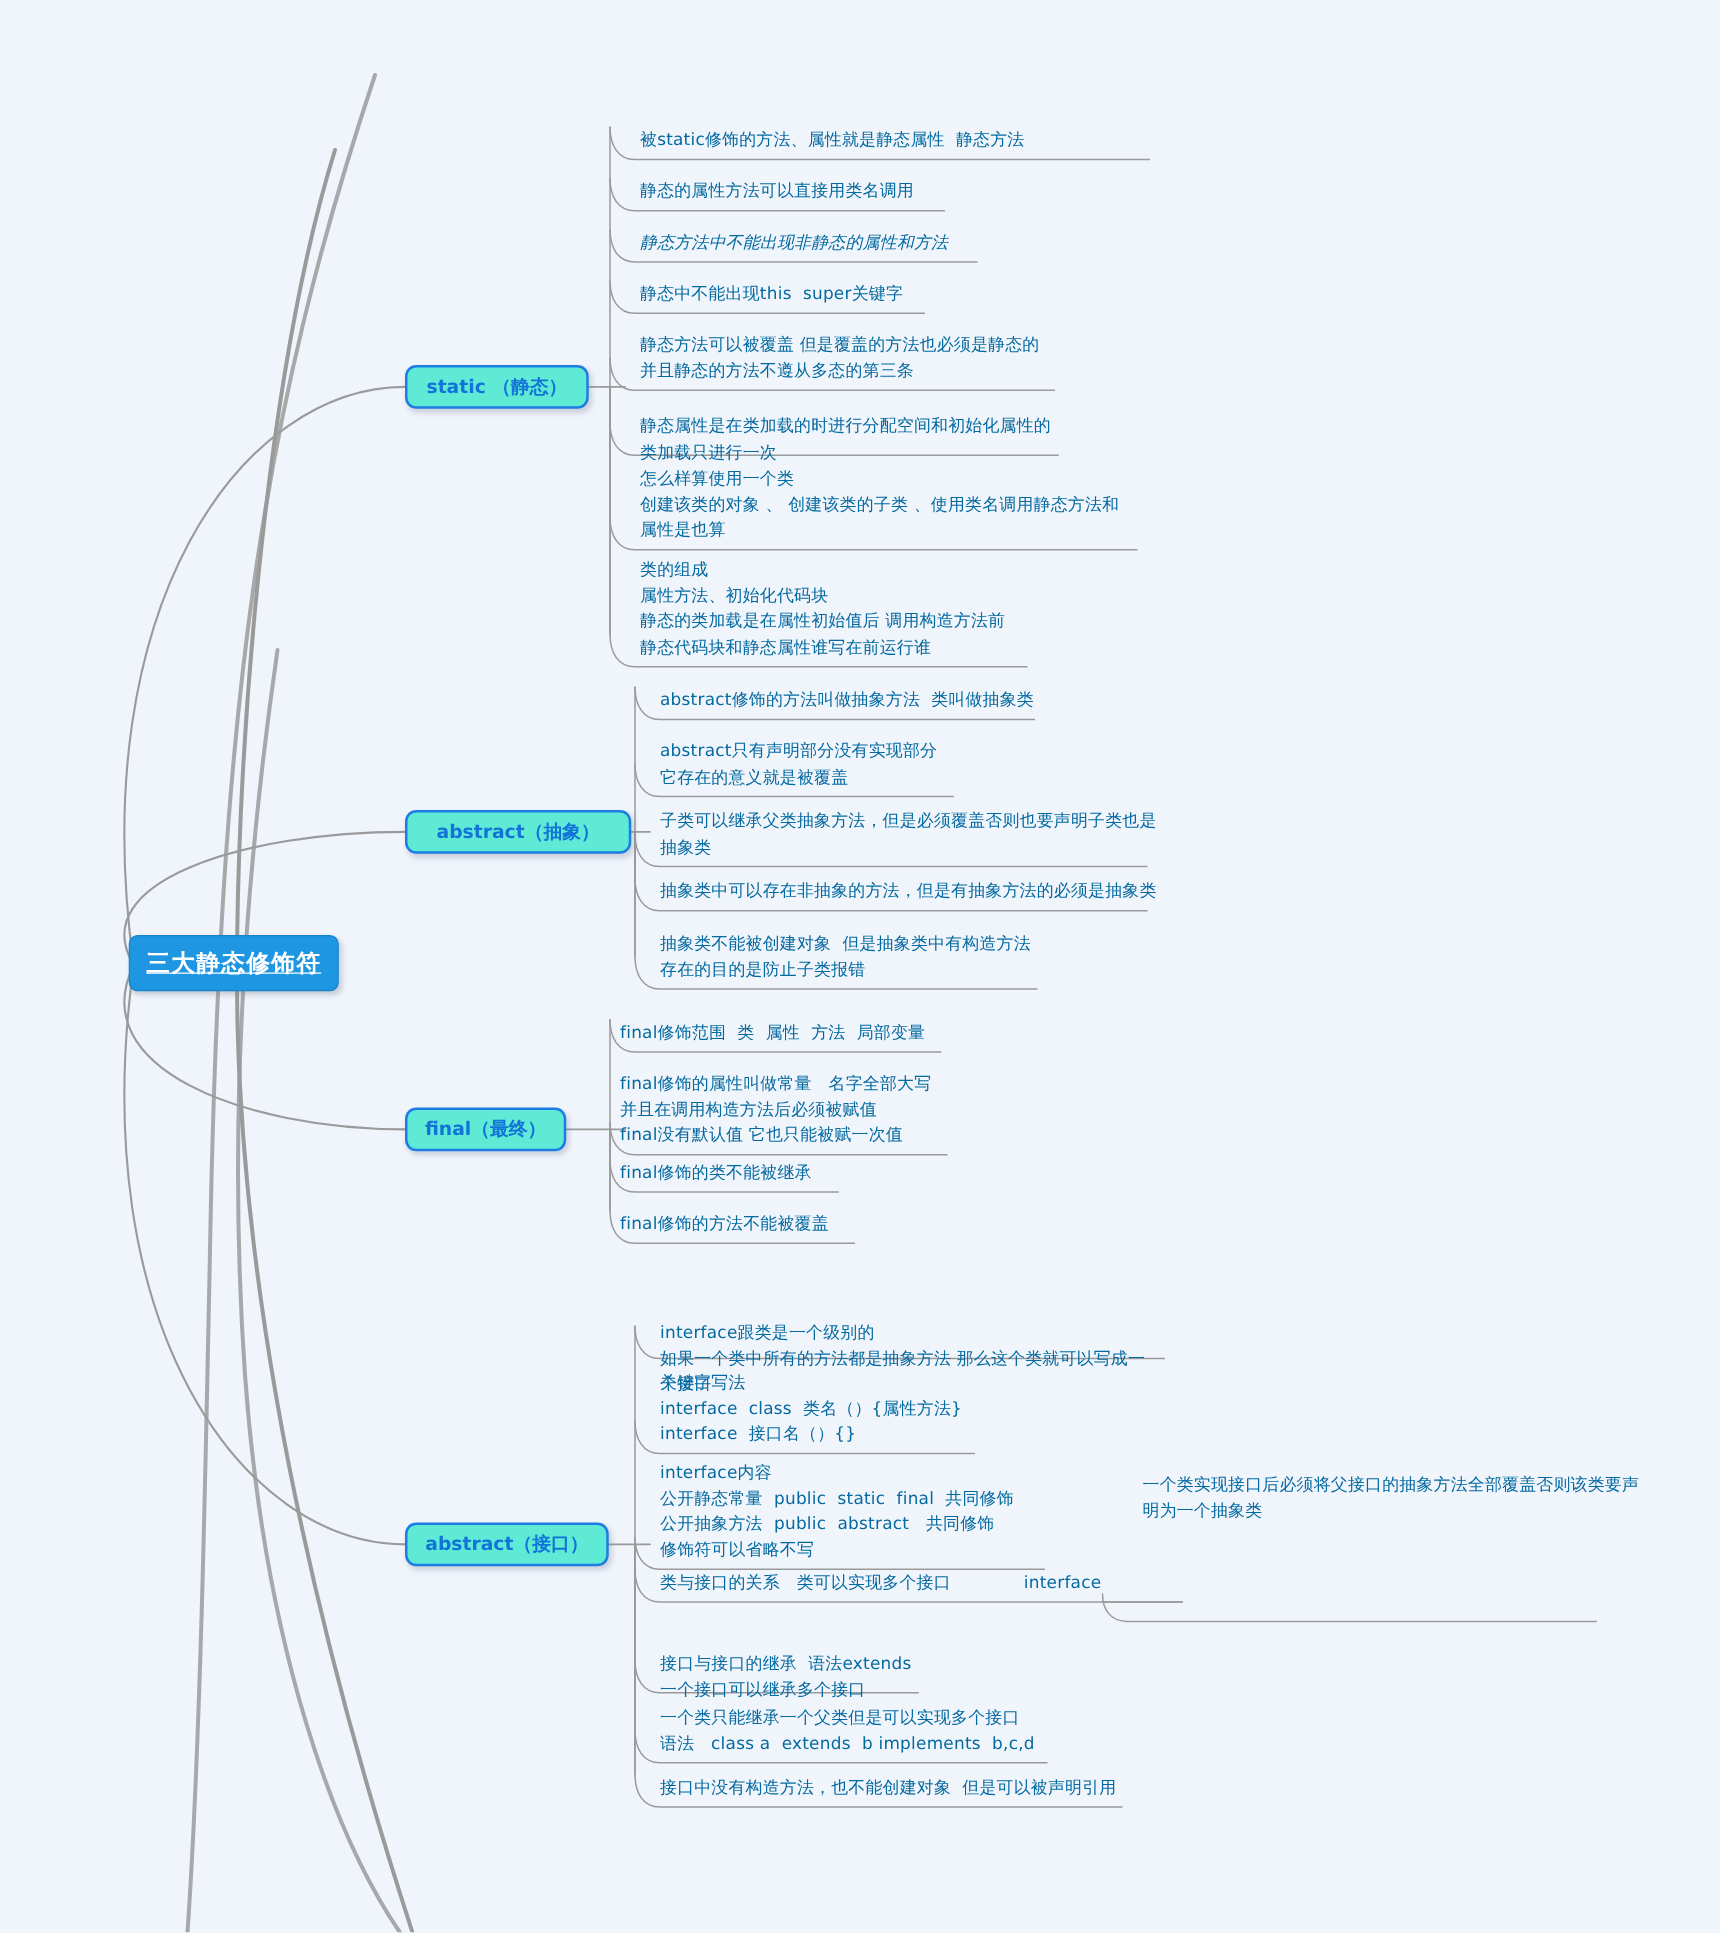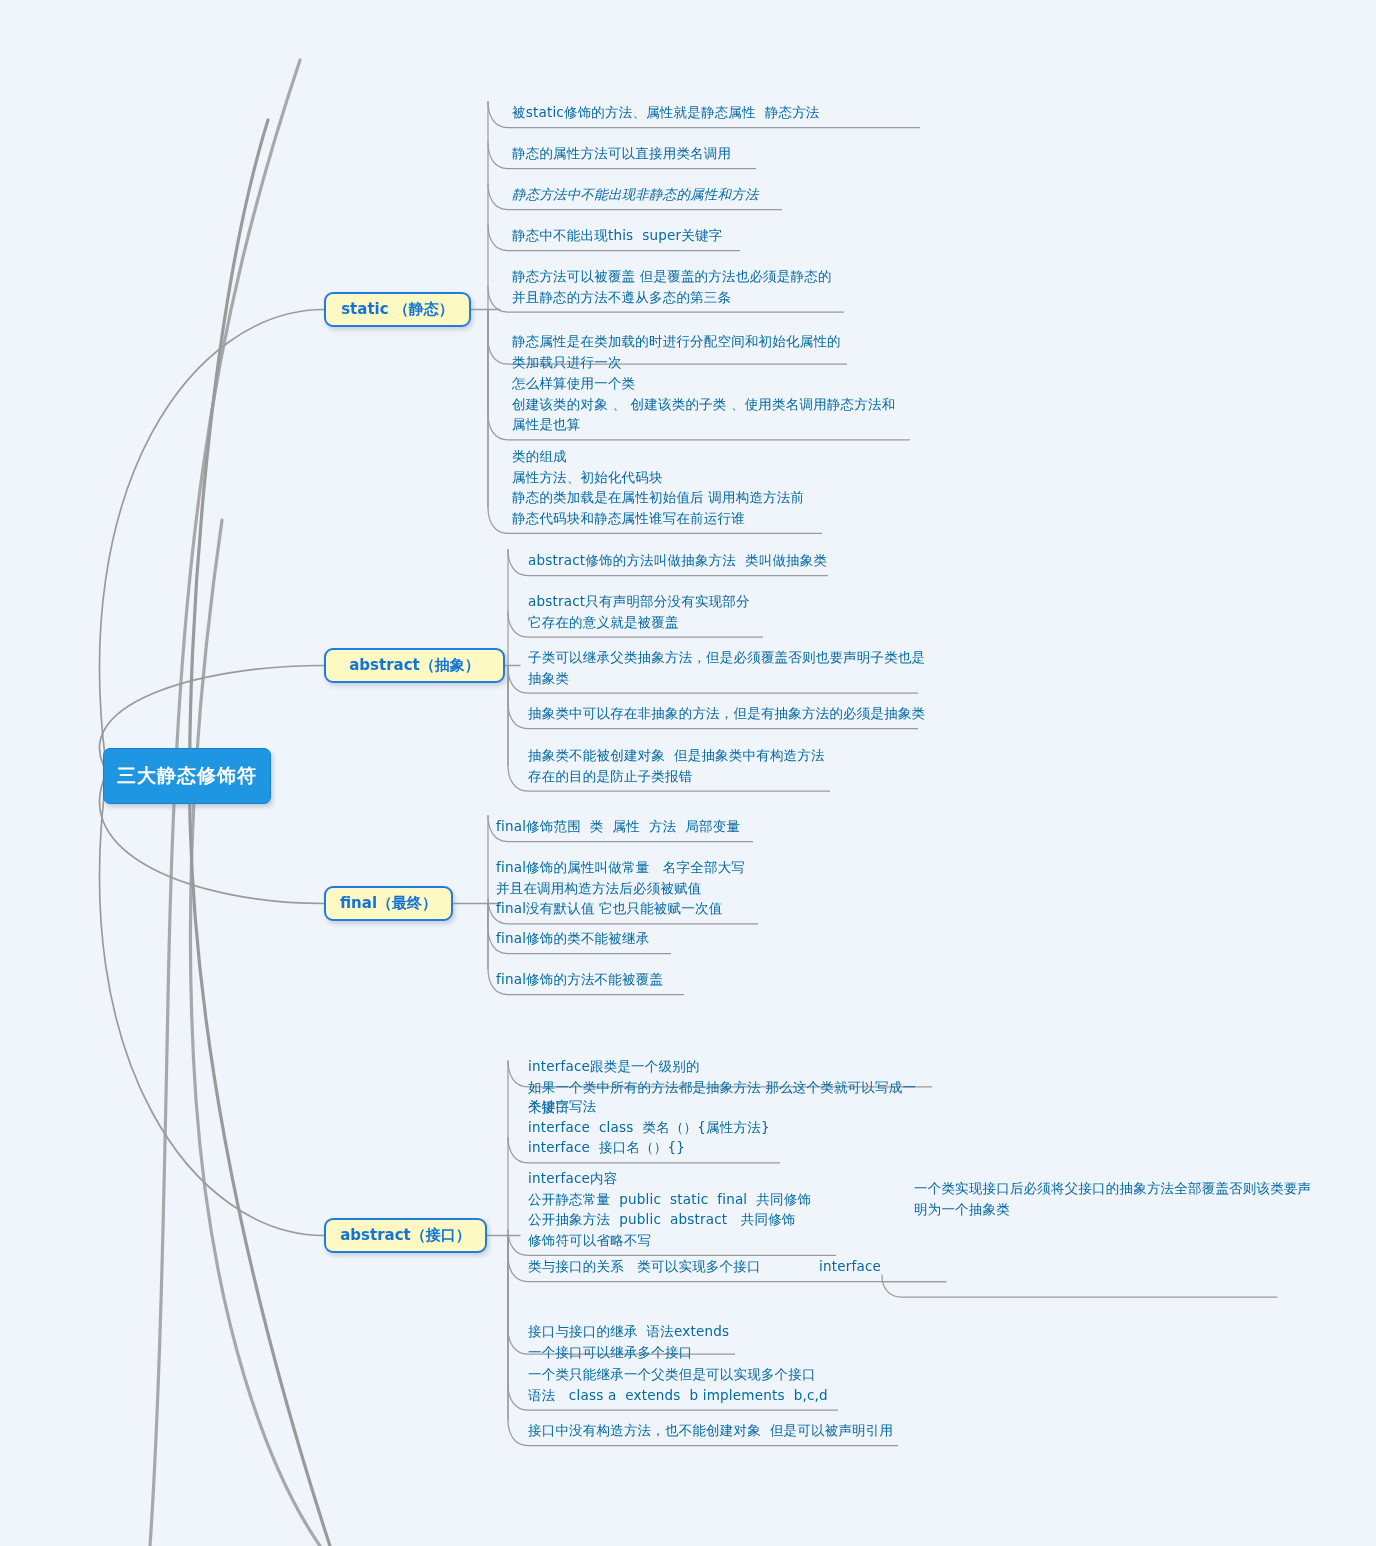--- a/index.html
+++ b/index.html
@@ -37,21 +37,21 @@
     font-weight: bold;
     font-size: 19px;
     display: flex;
     align-items: center;
     justify-content: center;
     box-shadow: 2px 3px 4px rgba(120,130,150,0.35);
     letter-spacing: 1px;
   }
   
   .branch-node {
-    background: #fef9c3;
+    background: #5eead4;
     border: 2px solid #1e7de2;
     border-radius: 9px;
     color: #1273d8;
     font-weight: bold;
     font-size: 15px;
     display: flex;
     align-items: center;
     justify-content: center;
     box-shadow: 2px 3px 4px rgba(120,130,150,0.30);
     white-space: nowrap;
@@ -107,21 +107,21 @@
       <path d="M 946 1281.6 L 882 1281.6" fill="none" stroke="#9a9a9a" stroke-width="1.2" stroke-linecap="round"></path>
       <path d="M 735 1354.2 L 528 1354.2 C 514 1354.2, 508 1342.2, 508 1328.2 L 508 1235.5" fill="none" stroke="#9a9a9a" stroke-width="1.2"></path>
       <path d="M 838 1410.2 L 528 1410.2 C 514 1410.2, 508 1398.2, 508 1384.2 L 508 1235.5" fill="none" stroke="#9a9a9a" stroke-width="1.2"></path>
       <path d="M 898 1445.6 L 528 1445.6 C 514 1445.6, 508 1433.6, 508 1419.6 L 508 1235.5" fill="none" stroke="#9a9a9a" stroke-width="1.2"></path>
       <path d="M 508 1060.8 L 508 1419.6" fill="none" stroke="#9a9a9a" stroke-width="1.2" stroke-linecap="round"></path>
       <path d="M 300 60 C 210 330, 176 560, 168 1000 C 164 1200, 160 1400, 150 1546" fill="none" stroke="#9a9a9a" stroke-width="3.2" stroke-linecap="round" opacity="0.85"></path>
       <path d="M 330 1546 C 250 1300, 196 1050, 190 820 C 186 620, 212 300, 268 120" fill="none" stroke="#9a9a9a" stroke-width="3.2" stroke-linecap="round"></path>
       <path d="M 222 520 C 196 700, 182 900, 196 1100 C 212 1320, 268 1470, 320 1546" fill="none" stroke="#9a9a9a" stroke-width="3.2" stroke-linecap="round" opacity="0.85"></path>
     </svg>
 
-  <div class="node root-node" style="left:103px; top:748px; width:168px; height:56px;">
+  <div class="node root-node" style="left:103px; top:748px; width:168px; height:45px;text-decoration:underline;">
     <span>三大静态修饰符</span>
   </div>
 
   <div id="nodes-layer">
       <div class="node branch-node" style="left: 324px; top: 292px; width: 147px; height: 35px;">
         <span>static （静态）</span>
       </div>
       <div class="node leaf-node" style="left: 512px; top: 102px; width: 418px;">被static修饰的方法、属性就是静态属性  静态方法</div>
       <div class="node leaf-node" style="left: 512px; top: 143px; width: 254px;">静态的属性方法可以直接用类名调用</div>
       <div class="node leaf-node" style="left: 512px; top: 184px; width: 280px; font-style: italic;">静态方法中不能出现非静态的属性和方法</div>

